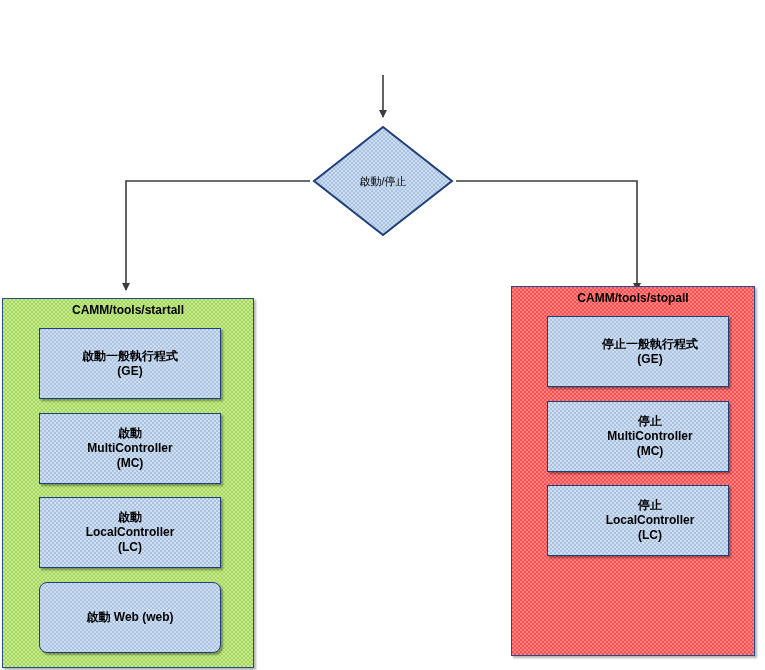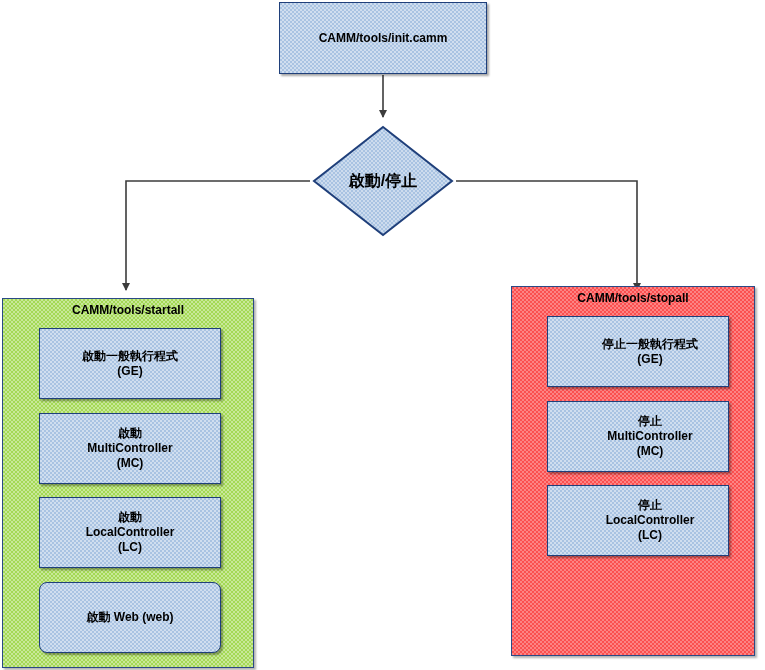--- a/index.html
+++ b/index.html
@@ -75,22 +75,22 @@
   }
   #decision-label {
     position: absolute;
     left: 0;
     top: 0;
     width: 144px;
     height: 114px;
     display: flex;
     align-items: center;
     justify-content: center;
-    font-size: 16px;
-    font-weight: bold;
+    font-size: 11px;
+    font-weight: normal;
     color: #000;
     text-align: center;
   }
 
   
   .group {
     position: absolute;
     box-sizing: border-box;
     border: 1px solid #2a4a86;
     box-shadow: 2px 2px 2px rgba(0,0,0,.3);
@@ -168,23 +168,20 @@
       </marker>
     </defs>
 
     <path d="M383,75 L383,117" stroke="#3c3c3c" stroke-width="1.6" fill="none" marker-end="url(#arrow)"></path>
 
     <path d="M310,181 L126,181 L126,290" stroke="#3c3c3c" stroke-width="1.6" fill="none" marker-end="url(#arrow)"></path>
 
     <path d="M456,181 L637,181 L637,290" stroke="#3c3c3c" stroke-width="1.6" fill="none" marker-end="url(#arrow)"></path>
   </svg>
 
-  <div class="node" id="start-box">
-    <span class="node-text">CAMM/tools/init.camm</span>
-  </div>
 
   <div id="decision-wrap">
     <svg id="decision-shape" viewBox="0 0 144 114" preserveAspectRatio="none">
       <defs>
         <pattern id="dither" width="4" height="4" patternUnits="userSpaceOnUse">
           <rect width="4" height="4" fill="#a9c3e2"></rect>
           <rect width="2" height="2" x="0" y="0" fill="#cddcee"></rect>
           <rect width="2" height="2" x="2" y="2" fill="#cddcee"></rect>
         </pattern>
       </defs>

